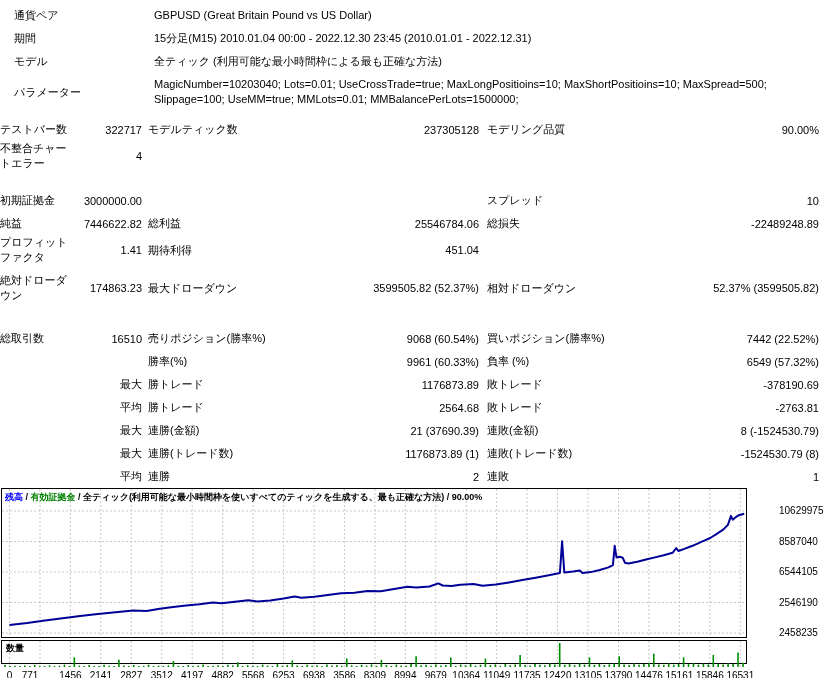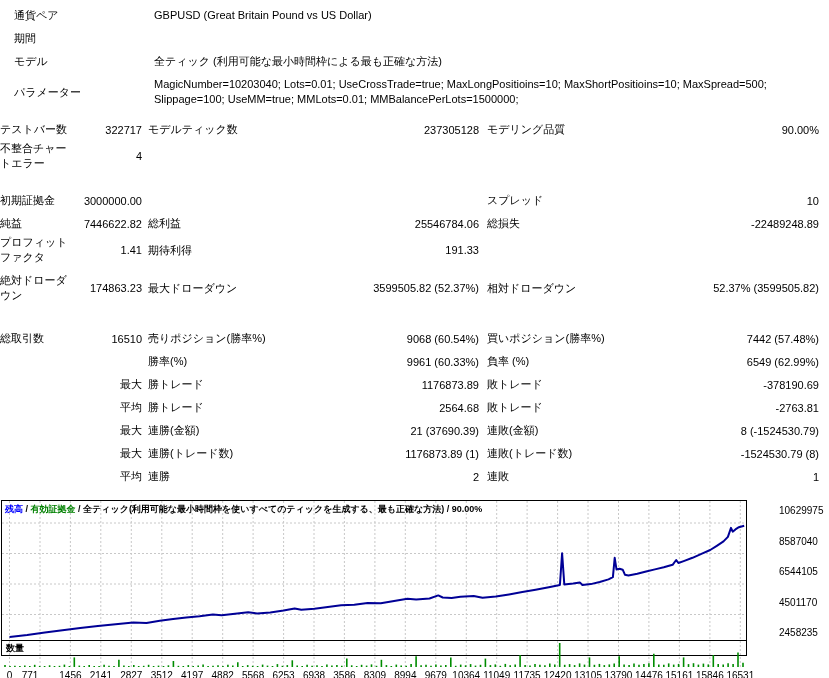--- a/index.html
+++ b/index.html
@@ -25,42 +25,43 @@
   .srow .c-lab2 { padding-left:6px; line-height:15px; }
   .srow .c-lab3 { padding-left:8px; line-height:15px; }
   .srow .c-val { display:flex; justify-content:flex-end; white-space:nowrap; }
   .gap-lg { margin-top:18px; }
   .gap-md { margin-top:24px; }
   .gap-sm { margin-top:8px; }
 
   
   .chart-wrap { position:relative; width:829px; height:200px; margin-top:0; }
   .panel { position:absolute; left:1px; border:1px solid #000; background:#fff; }
-  .panel-main { top:0; width:746px; height:150px;margin-top:12px; }
-  .panel-vol  { top:152px; width:746px; height:16px; }
+  .panel-main { top:0; width:746px; height:150px; }
+  .panel-vol  { top:152px; width:746px; height:24px; }
   .panel svg { display:block; }
   .chart-header { position:absolute; top:2px; left:3px; z-index:2;
                   font-size:9px; font-weight:bold; white-space:nowrap; }
   .vol-label { position:absolute; top:1px; left:4px; z-index:2; font-size:9px; font-weight:bold; }
   .y-axis { position:absolute; top:0; left:779px; width:50px; height:150px; }
   .y-axis span { position:absolute; left:0; font-size:10px; white-space:nowrap; }
   .x-axis { position:absolute; top:182px; left:1px; width:760px; height:14px; }
   .x-axis span { position:absolute; top:0; font-size:10px; transform:translateX(-50%); white-space:nowrap; }
 </style>
 </head>
 <body>
 
 <div class="report">
   <div>
       <div class="irow irow-currency-pair">
         <div class="lbl">通貨ペア</div>
         <div class="val">GBPUSD (Great Britain Pound vs US Dollar)</div>
       </div>
       <div class="irow irow-period">
         <div class="lbl">期間</div>
+        <div class="val">15分足(M15) 2010.01.04 00:00 - 2022.12.30 23:45 (2010.01.01 - 2022.12.31)</div>
       </div>
       <div class="irow irow-model">
         <div class="lbl">モデル</div>
         <div class="val">全ティック (利用可能な最小時間枠による最も正確な方法)</div>
       </div>
       <div class="irow irow-parameters">
         <div class="lbl">パラメーター</div>
         <div class="val">MagicNumber=10203040; Lots=0.01; UseCrossTrade=true; MaxLongPositioins=10; MaxShortPositioins=10; MaxSpread=500; Slippage=100; UseMM=true; MMLots=0.01; MMBalancePerLots=1500000;</div>
       </div>
     </div>
@@ -94,47 +95,47 @@
         <div class="c-val">7446622.82</div>
         <div class="c-lab2">総利益</div>
         <div class="c-val">25546784.06</div>
         <div class="c-lab3">総損失</div>
         <div class="c-val">-22489248.89</div>
       </div>
       <div class="srow">
         <div class="c-lab">プロフィットファクタ</div>
         <div class="c-val">1.41</div>
         <div class="c-lab2">期待利得</div>
-        <div class="c-val">191.33</div>
+        <div class="c-val">451.04</div>
         <div class="c-lab3"></div>
         <div class="c-val"></div>
       </div>
       <div class="srow gap-sm">
         <div class="c-lab">絶対ドローダウン</div>
         <div class="c-val">174863.23</div>
         <div class="c-lab2">最大ドローダウン</div>
         <div class="c-val">3599505.82 (52.37%)</div>
         <div class="c-lab3">相対ドローダウン</div>
         <div class="c-val">52.37% (3599505.82)</div>
       </div>
       <div class="srow gap-md">
         <div class="c-lab">総取引数</div>
         <div class="c-val">16510</div>
         <div class="c-lab2">売りポジション(勝率%)</div>
         <div class="c-val">9068 (60.54%)</div>
         <div class="c-lab3">買いポジション(勝率%)</div>
-        <div class="c-val">7442 (57.48%)</div>
+        <div class="c-val">7442 (22.52%)</div>
       </div>
       <div class="srow">
         <div class="c-lab"></div>
         <div class="c-val"></div>
         <div class="c-lab2">勝率(%)</div>
         <div class="c-val">9961 (60.33%)</div>
         <div class="c-lab3">負率 (%)</div>
-        <div class="c-val">6549 (62.99%)</div>
+        <div class="c-val">6549 (57.32%)</div>
       </div>
       <div class="srow">
         <div class="c-lab"></div>
         <div class="c-val">最大</div>
         <div class="c-lab2">勝トレード</div>
         <div class="c-val">1176873.89</div>
         <div class="c-lab3">敗トレード</div>
         <div class="c-val">-378190.69</div>
       </div>
       <div class="srow">
@@ -391,21 +392,21 @@
             <line x1="731.1" y1="26" x2="731.1" y2="23.1" stroke="#008C00" stroke-width="1.6"></line>
             <line x1="736.0" y1="26" x2="736.0" y2="11.6" stroke="#008C00" stroke-width="1.6"></line>
             <line x1="741.0" y1="26" x2="741.0" y2="21.7" stroke="#008C00" stroke-width="1.6"></line>
           </svg>
         </div>
     </div>
     <div class="y-axis" id="y-axis">
         <span style="top: 17px;">10629975</span>
         <span style="top: 47.5px;">8587040</span>
         <span style="top: 78px;">6544105</span>
-        <span style="top: 108.5px;">4501170</span>
+        <span style="top: 108.5px;">2546190</span>
         <span style="top: 139px;">2458235</span>
       </div>
     <div class="x-axis" id="x-axis">
         <span style="left: 8.5px;">0</span>
         <span style="left: 29px;">771</span>
         <span style="left: 69.4px;">1456</span>
         <span style="left: 99.85px;">2141</span>
         <span style="left: 130.3px;">2827</span>
         <span style="left: 160.75px;">3512</span>
         <span style="left: 191.2px;">4197</span>

